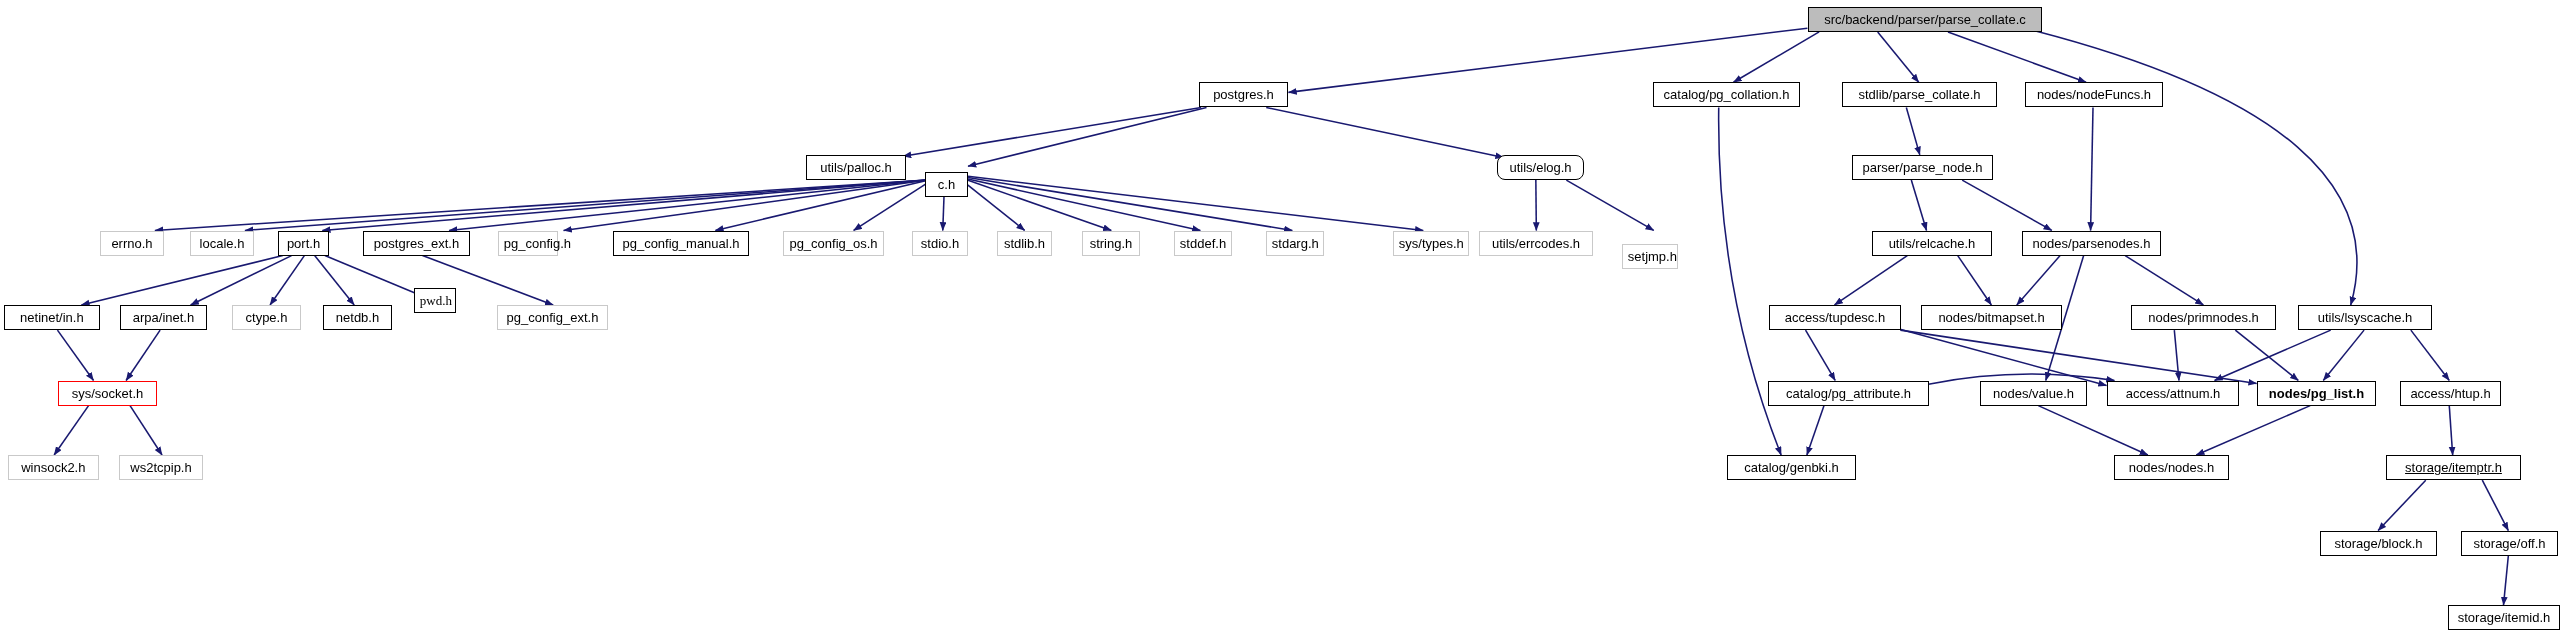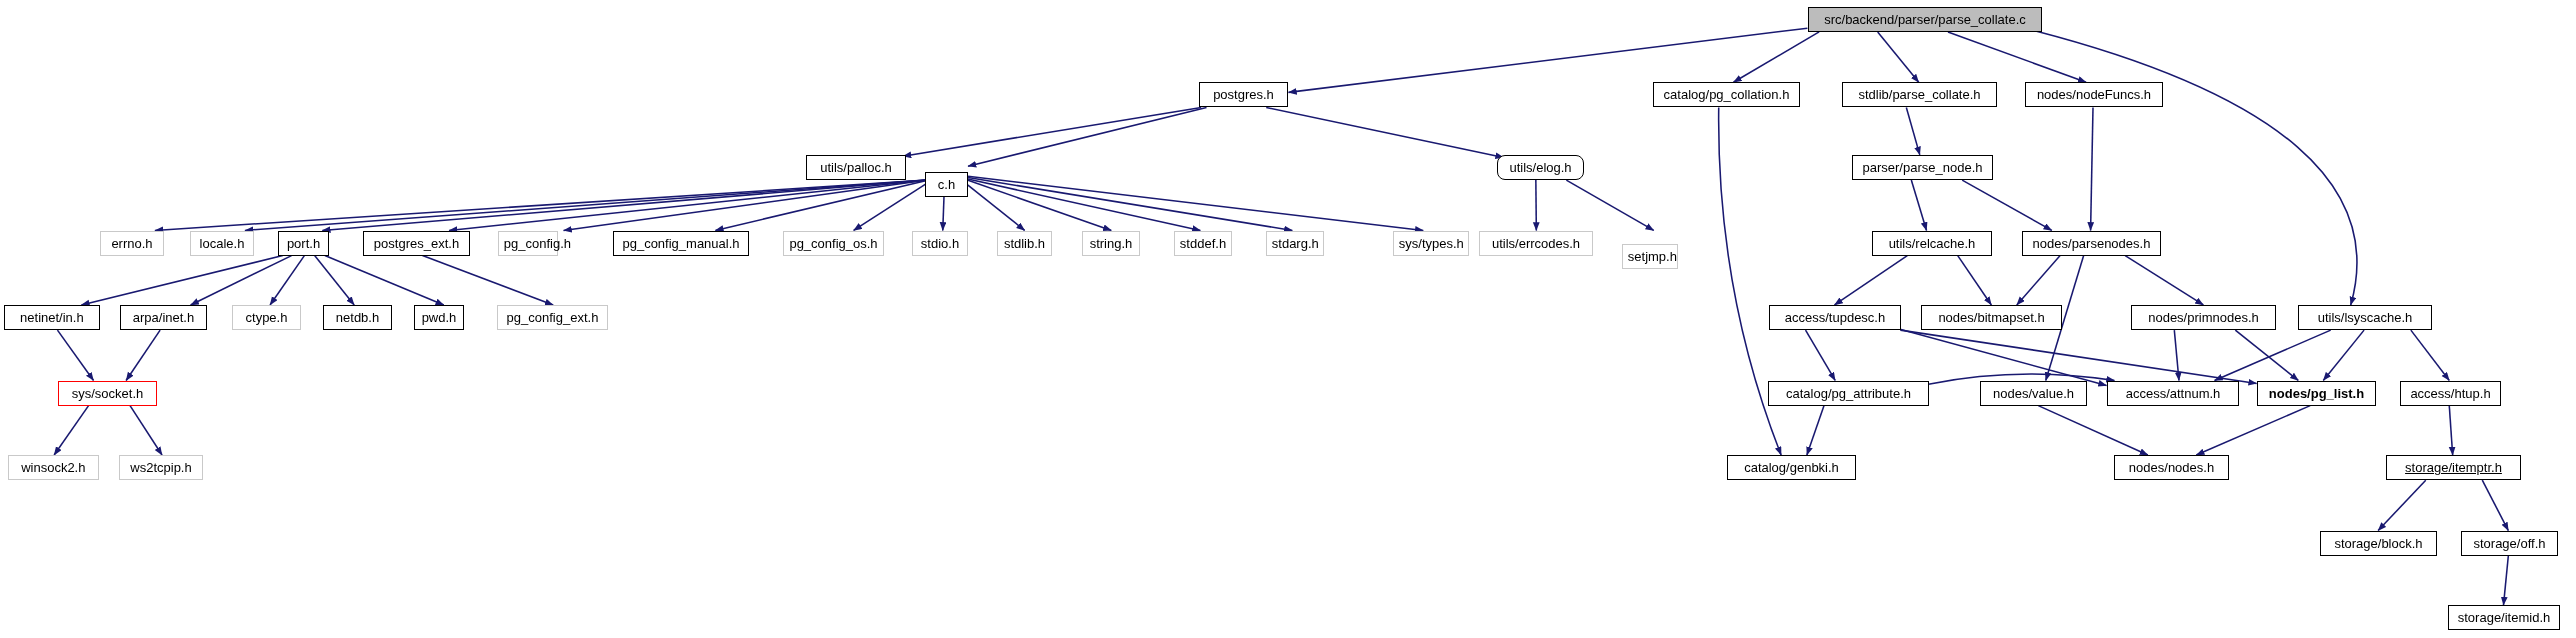--- a/index.html
+++ b/index.html
@@ -107,21 +107,21 @@
     <div class="node sys" style="left: 1266px; top: 231px; width: 58px;">stdarg.h</div>
     <div class="node sys" style="left: 1393px; top: 231px; width: 76px;">sys/types.h</div>
     <div class="node sys" style="left: 1479px; top: 231px; width: 114px;">utils/errcodes.h</div>
     <div class="node sys" style="left: 1622px; top: 231px; width: 56px; margin-top: 13px;">setjmp.h</div>
     <div class="node doc" style="left: 1872px; top: 231px; width: 120px;">utils/relcache.h</div>
     <div class="node doc" style="left: 2022px; top: 231px; width: 139px;">nodes/parsenodes.h</div>
     <div class="node doc" style="left: 3.9px; top: 305px; width: 96px;">netinet/in.h</div>
     <div class="node doc" style="left: 120px; top: 305px; width: 87px;">arpa/inet.h</div>
     <div class="node sys" style="left: 232px; top: 305px; width: 69px;">ctype.h</div>
     <div class="node doc" style="left: 323px; top: 305px; width: 69px;">netdb.h</div>
-    <div class="node doc" style="left: 414px; top: 305px; width: 50px;">pwd.h</div>
+    <div class="node doc" style="left: 414px; top: 288px; width: 42px; font-family: Liberation Serif, serif;">pwd.h</div>
     <div class="node sys" style="left: 497px; top: 305px; width: 111px;">pg_config_ext.h</div>
     <div class="node doc" style="left: 1769px; top: 305px; width: 132px;">access/tupdesc.h</div>
     <div class="node doc" style="left: 1921px; top: 305px; width: 141px;">nodes/bitmapset.h</div>
     <div class="node doc" style="left: 2131px; top: 305px; width: 145px;">nodes/primnodes.h</div>
     <div class="node doc" style="left: 2298px; top: 305px; width: 134px;">utils/lsyscache.h</div>
     <div class="node trunc" style="left: 58px; top: 381px; width: 99px;">sys/socket.h</div>
     <div class="node doc" style="left: 1768px; top: 381px; width: 161px;">catalog/pg_attribute.h</div>
     <div class="node doc" style="left: 1980px; top: 381px; width: 107px;">nodes/value.h</div>
     <div class="node doc" style="left: 2107px; top: 381px; width: 132px;">access/attnum.h</div>
     <div class="node doc" style="left: 2257px; top: 381px; width: 119px; font-weight: bold;">nodes/pg_list.h</div>

